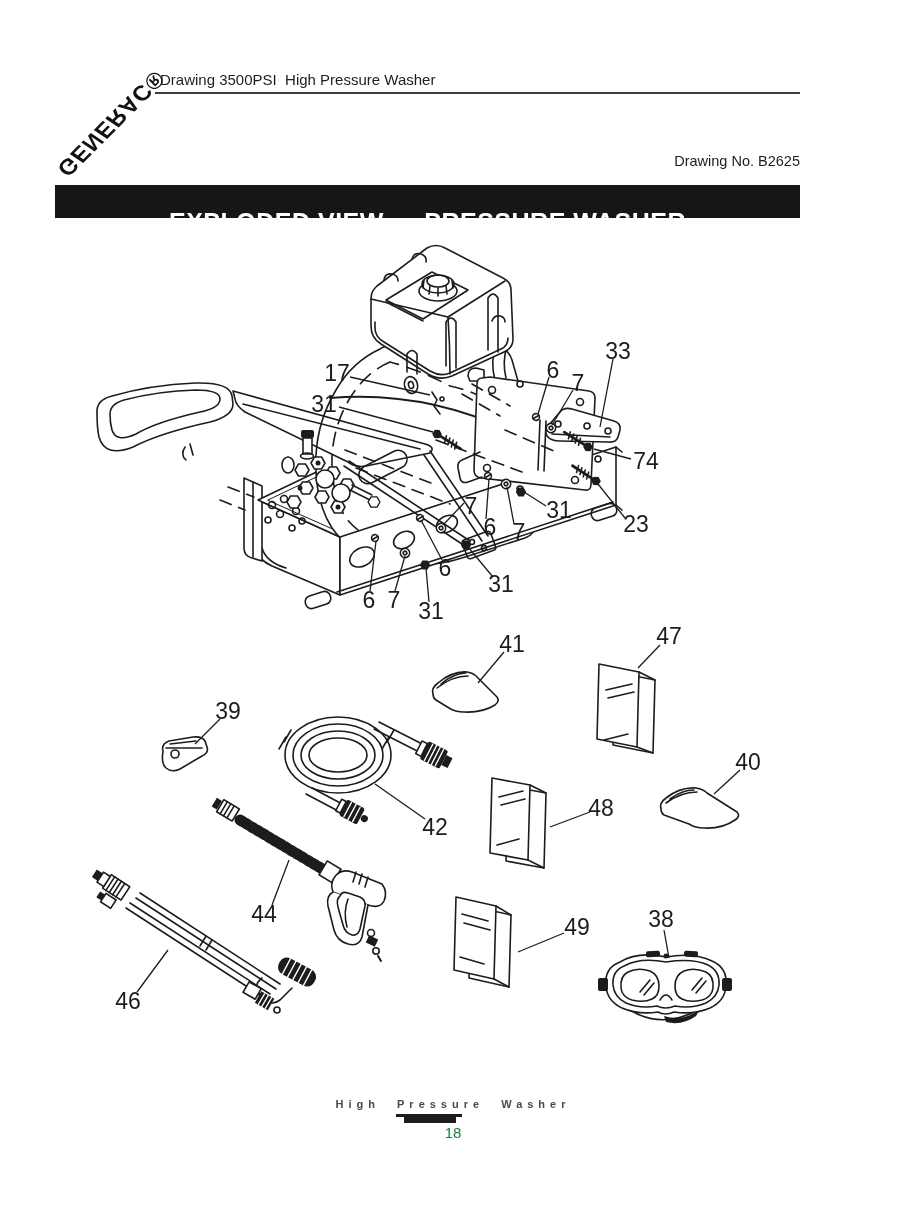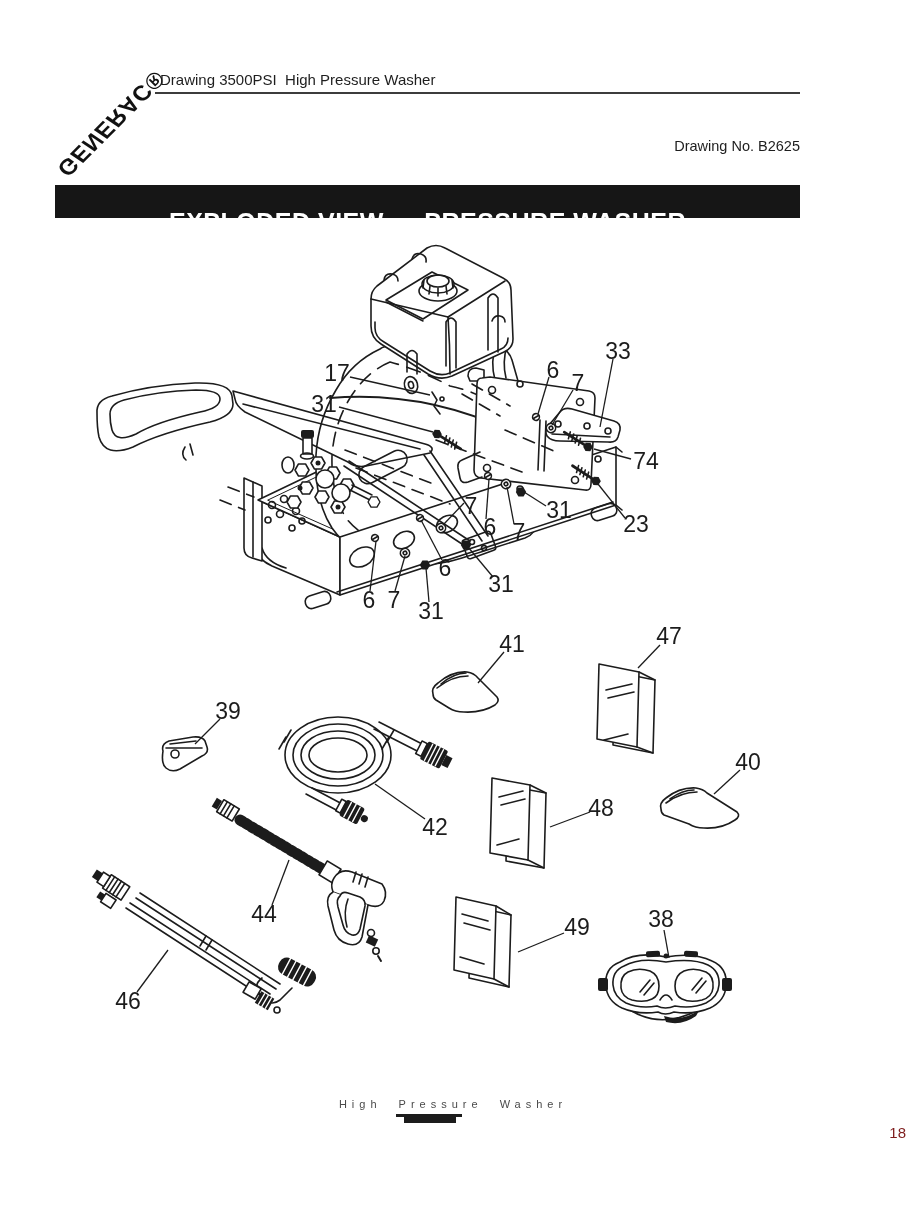--- a/index.html
+++ b/index.html
@@ -4,35 +4,35 @@
 <style>
   html,body { margin:0; padding:0; background:#888; }
   .page { position:relative; width:906px; height:1208px; background:#ffffff;
           font-family:"Liberation Sans", sans-serif; overflow:hidden; margin:0 auto; }
   .logo { position:absolute; left:28px; top:66px; width:166px; height:114px;
           display:flex; align-items:center; justify-content:center; }
   .logo-text { display:inline-block; transform:rotate(-45deg) scaleY(-1);
           font-style:italic; font-weight:bold; font-size:23px; letter-spacing:1px; color:#111; }
   .header-title { position:absolute; left:160px; top:71px; font-size:15px; color:#1e1e1e; white-space:pre; }
   .header-rule { position:absolute; left:155px; top:92px; width:645px; height:2px; background:#3c3c3c; }
-  .drawing-number { position:absolute; top:138px; right:106px; font-size:14.5px; color:#1e1e1e; }
+  .drawing-number { position:absolute; top:153px; right:106px; font-size:14.5px; color:#1e1e1e; }
   .banner { position:absolute; left:55px; top:185px; width:745px; height:33px; background:#161616;
           display:flex; align-items:center; justify-content:center; }
   .banner span { font-size:25px; font-weight:bold; letter-spacing:.5px; color:#ffffff;margin-top:41px; }
   svg.diagram { position:absolute; left:0; top:0; width:906px; height:1208px; }
   svg.diagram * { vector-effect:none; }
   .art { stroke:#1c1c1c; stroke-width:1.6; fill:none; stroke-linecap:round; stroke-linejoin:round; }
   .leaders line { stroke:#1c1c1c; stroke-width:1.3; }
   .callout { font-family:"Liberation Sans",sans-serif; font-size:23px; fill:#1c1c1c; text-anchor:middle; stroke:none; }
   .dash { stroke-dasharray:12 8; }
   .footer-line { position:absolute; top:1098px; left:0; width:906px; text-align:center;
-          font-size:11px; font-weight:normal; letter-spacing:5px; word-spacing:9px; color:#4a4a4a; }
+          font-size:11px; font-weight:bold; letter-spacing:5px; word-spacing:9px; color:#4a4a4a; }
   .bar1 { position:absolute; top:1114px; left:396px; width:66px; height:3px; background:#1c1c1c; }
   .bar2 { position:absolute; top:1117px; left:404px; width:52px; height:6px; background:#1c1c1c; }
-  .page-num { position:absolute; top:1124px; left:0; width:906px; text-align:right; font-size:15px; color:#7f1d1d; }
+  .page-num { position:absolute; top:1124px; left:0; width:906px; text-align:center; font-size:15px; color:#15803d; }
 </style>
 </head>
 <body>
 
 <div class="page">
 
   <div class="logo">
     <span class="logo-text">GENERAC®</span>
   </div>
   <div class="header-title">Drawing 3500PSI  High Pressure Washer</div>

